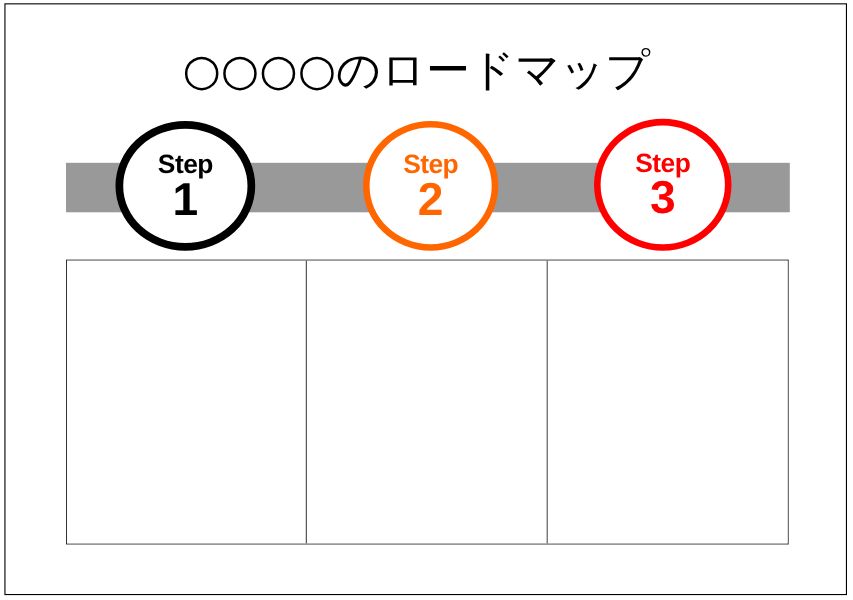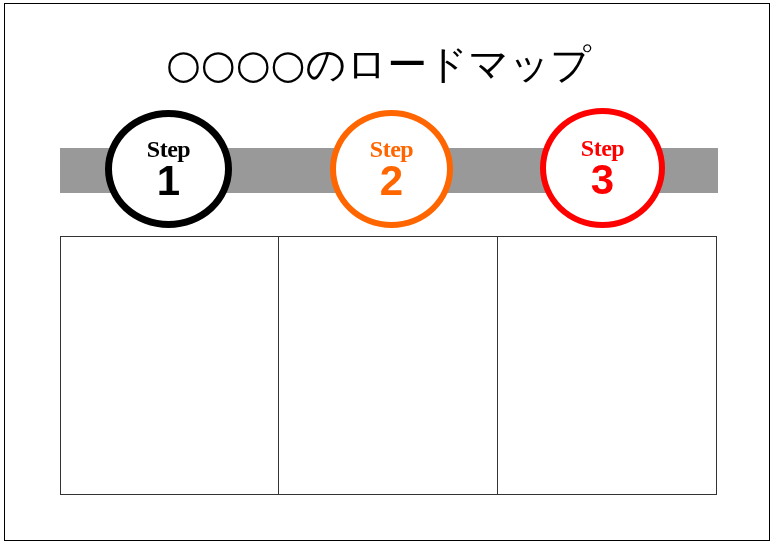--- a/index.html
+++ b/index.html
@@ -72,21 +72,21 @@
     flex-direction: column;
     align-items: center;
     justify-content: center;
     text-align: center;
   }
   .step-word {
     font-weight: bold;
     font-size: 24px;
     line-height: 25px;
     letter-spacing: -0.5px;
-    font-family: Liberation Serif, serif;
+    font-family: Liberation Sans, sans-serif;
   }
   .step-num {
     font-weight: bold;
     font-size: 42px;
     line-height: 42px;
     margin-top: -2px;
     font-family: "Liberation Sans", sans-serif;
   }
 
   #step-1 {

